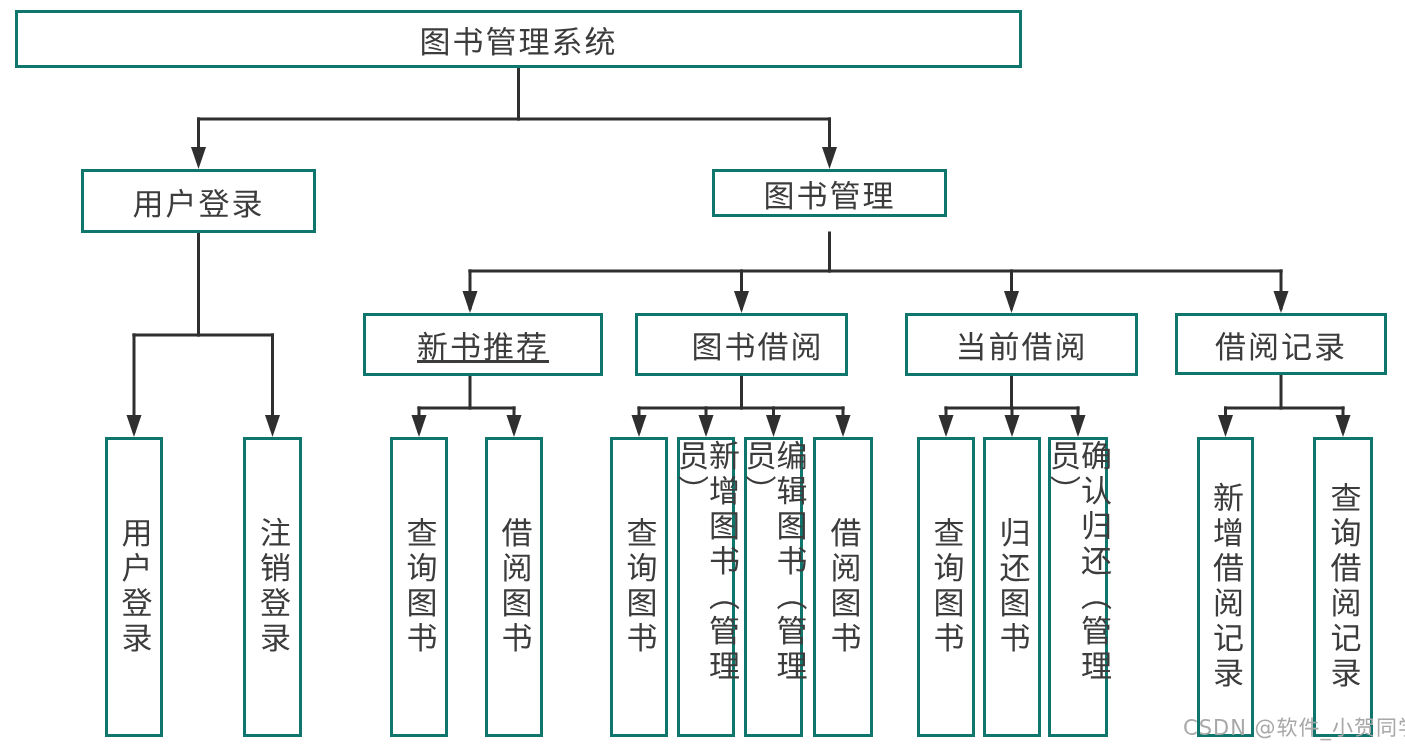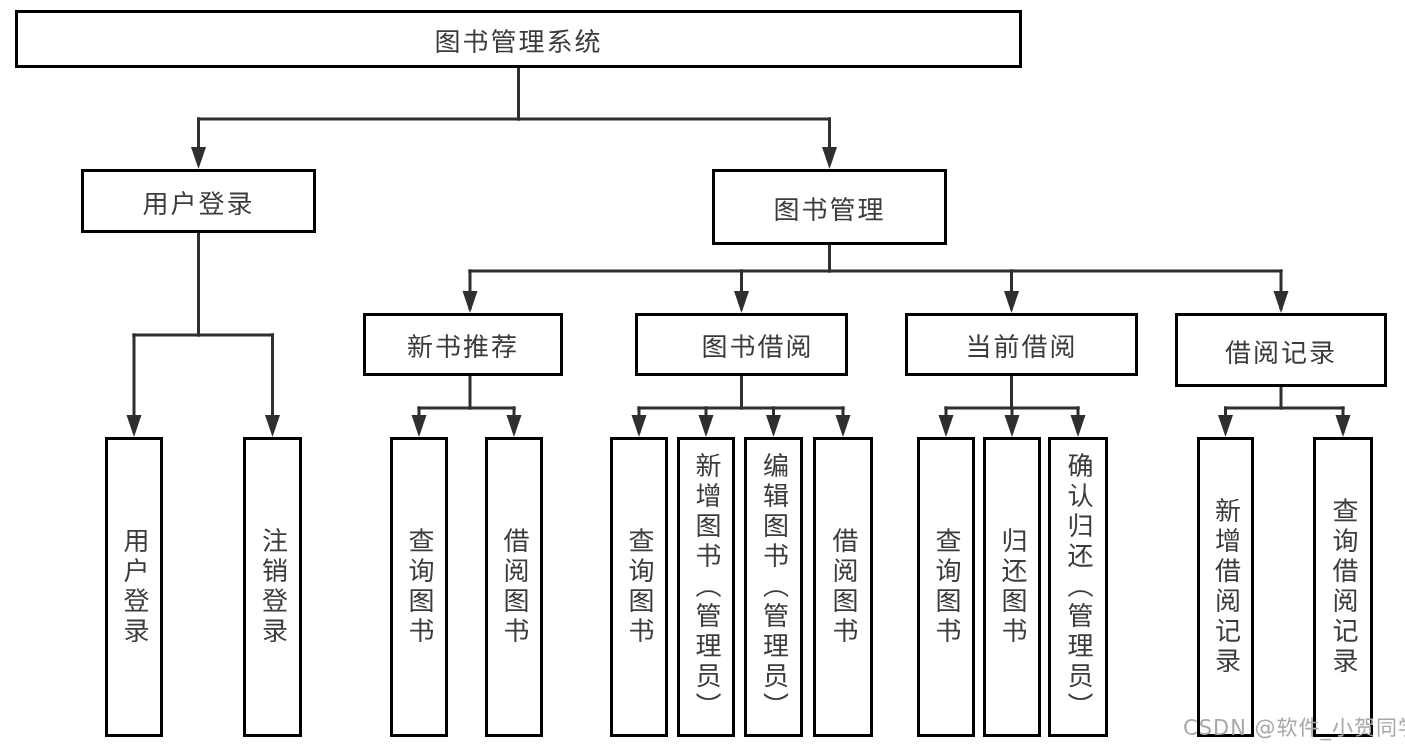--- a/index.html
+++ b/index.html
@@ -18,26 +18,26 @@
   .connectors {
     position: absolute;
     left: 0;
     top: 0;
     z-index: 1;
   }
   .node {
     position: absolute;
     box-sizing: border-box;
     background: #ffffff;
-    border: 3px solid #000000;
+    border: 3px solid #0f766e;
     display: flex;
     align-items: center;
     justify-content: center;
     color: #3c3c3c;
-    font-size: 26px;
+    font-size: 31px;
     letter-spacing: 2px;
     z-index: 2;
     white-space: nowrap;
   }
   .leaf {
     writing-mode: vertical-rl;
     text-orientation: mixed;
     letter-spacing: 4px;
     white-space: normal;
     line-height: 1;
@@ -122,26 +122,26 @@
       <polygon points="1004.5,415 1019.5,415 1012,437"></polygon>
       <polygon points="1070.5,415 1085.5,415 1078,437"></polygon>
       <polygon points="1218,415 1233,415 1225.5,437"></polygon>
       <polygon points="1335.5,415 1350.5,415 1343,437"></polygon>
     </g>
   </svg>
 
   <div class="node" style="left:15px; top:10px; width:1007px; height:58px;">图书管理系统</div>
 
   <div class="node" style="left:81px; top:169px; width:235px; height:64px;">用户登录</div>
-  <div class="node" style="left:712px; top:169px; width:235px; height:76px;">图书管理</div>
+  <div class="node" style="left:712px; top:169px; width:235px; height:48px;">图书管理</div>
 
-  <div class="node" style="left:363px; top:313px; width:200px; height:63px;">新书推荐</div>
+  <div class="node" style="left:363px; top:313px; width:240px; height:63px;text-decoration:underline;">新书推荐</div>
   <div class="node" style="left:635px; top:313px; width:213px; height:63px;padding-left:32px;">图书借阅</div>
   <div class="node" style="left:905px; top:313px; width:233px; height:63px;">当前借阅</div>
-  <div class="node" style="left:1175px; top:313px; width:212px; height:74px;">借阅记录</div>
+  <div class="node" style="left:1175px; top:313px; width:212px; height:62px;">借阅记录</div>
 
   <div class="node leaf" style="left:105px; top:437px; width:58px; height:300px;">用户登录</div>
   <div class="node leaf" style="left:243px; top:437px; width:59px; height:300px;">注销登录</div>
 
   <div class="node leaf" style="left:390px; top:437px; width:58px; height:300px;">查询图书</div>
   <div class="node leaf" style="left:485px; top:437px; width:58px; height:300px;">借阅图书</div>
 
   <div class="node leaf" style="left:610px; top:437px; width:58px; height:300px;">查询图书</div>
   <div class="node leaf" style="left:677px; top:437px; width:58px; height:300px;">新增图书（管理员）</div>
   <div class="node leaf" style="left:744px; top:437px; width:59px; height:300px;">编辑图书（管理员）</div>

